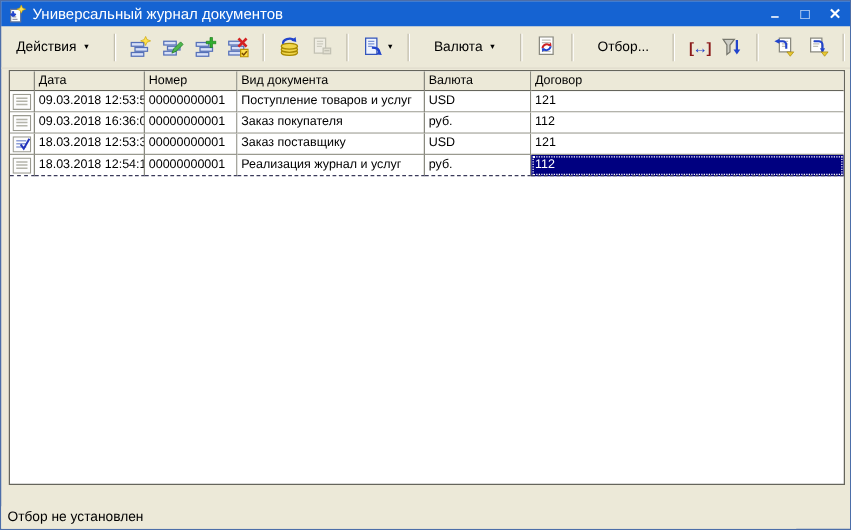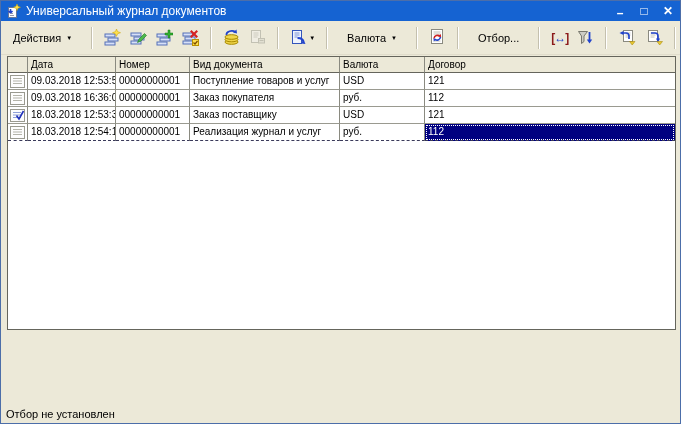--- a/index.html
+++ b/index.html
@@ -49,21 +49,21 @@
     width:24px; height:21px; margin-left:2px;
     border:1px solid #8a8a62; border-radius:5px;
     background:#fffdf0; color:#2a50c8; font-weight:bold; font-size:12px;
     display:flex; align-items:center; justify-content:center; cursor:default;
   }
   .cols-icon { font-size:12px; font-weight:bold; letter-spacing:-1px; }
   .cols-icon .br { color:#8b1a1a; }
   .cols-icon .ar { color:#2244cc; }
   
   .grid {
-    position:absolute; left:6px; top:55px; width:669px; height:274px;
+    position:absolute; left:6px; top:55px; width:669px; height:332px;
     background:#fff; border:1px solid #65655c; overflow:hidden;
   }
   .trow { display:grid; grid-template-columns:20px 88px 74px 150px 85px minmax(0,1fr); }
   .cell {
     height:17px; line-height:16px; font-size:10px; padding:0 3px;
     border-right:1px solid #8a8a80; border-bottom:1px solid #9a9a90;
     overflow:hidden; white-space:nowrap; color:#000; background:#fff; cursor:default;
   }
   .cell:last-child { border-right:none; }
   .thead .cell { background:#ece9d8; height:16px; line-height:15px; border-bottom:1px solid #65655c; }

